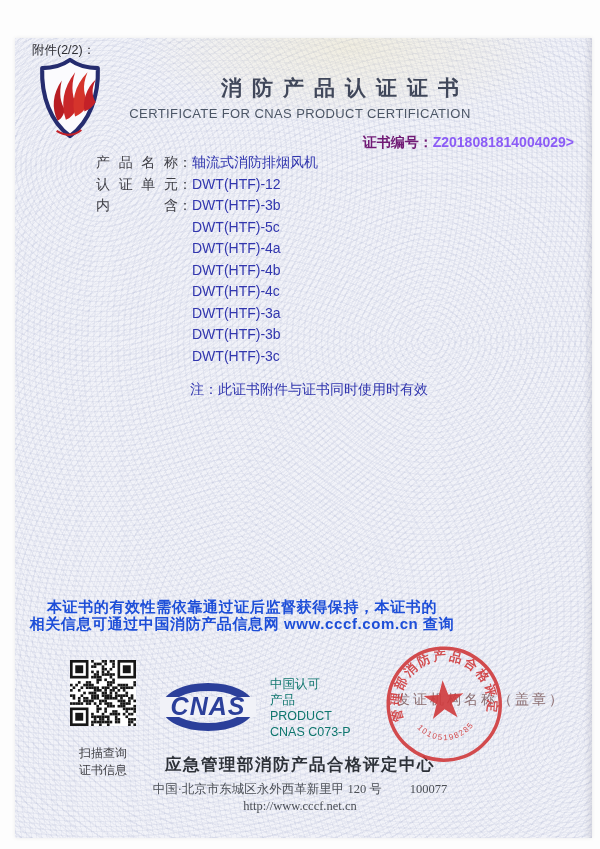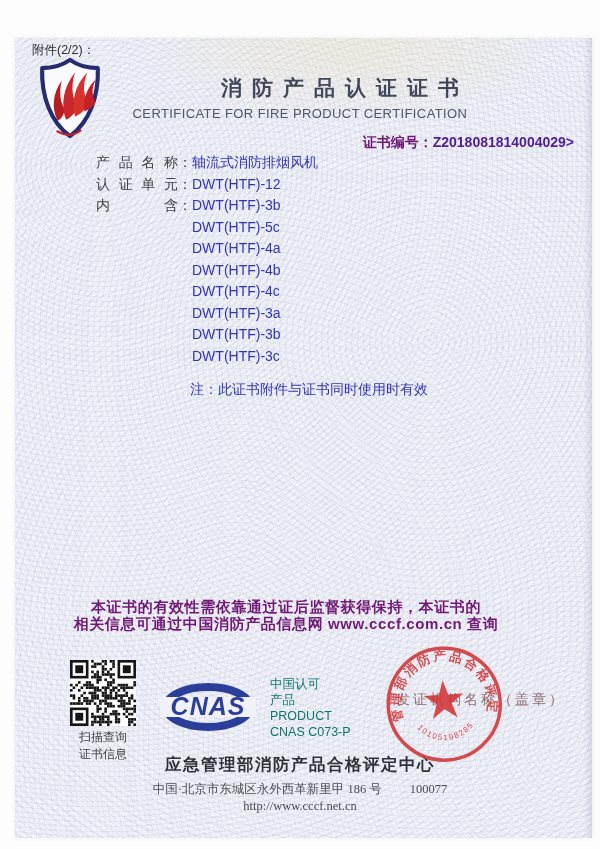--- a/index.html
+++ b/index.html
@@ -34,38 +34,38 @@
     font-size:21px;font-weight:700;color:#40475a;letter-spacing:10px;text-indent:10px;padding-left:40px;
   }
   .subtitle{
     position:absolute;left:0;top:106px;width:600px;text-align:center;
     font-size:13px;color:#4c5666;letter-spacing:0.4px;
   }
   .certno{
     position:absolute;right:26px;top:134px;font-size:14px;
   }
   .certno .lbl{color:#701a75;font-weight:600;}
-  .certno .num{color:#4c1d95;font-weight:600;}
+  .certno .num{color:#8b5cf6;font-weight:600;}
   
   .fields{position:absolute;left:96px;top:152px;}
   .frow{display:flex;align-items:flex-start;line-height:21.5px;font-size:14px;}
   .flabel{width:82px;color:#3f3f46;font-weight:500;text-align-last:justify;text-align:center;}
   .fcolon{width:14px;color:#3f3f46;font-weight:500;}
   .fvalue{color:#3136ae;font-weight:500;}
   .models .model{line-height:21.5px;}
   .note{
     position:absolute;left:190px;top:381px;font-size:14px;color:#3136ae;font-weight:500;
   }
   
   .statement{position:absolute;left:0;width:484px;text-align:center;
-    font-size:15px;font-weight:600;color:#701a75;letter-spacing:0.6px;padding-left:44px;}
+    font-size:15px;font-weight:600;color:#1d4ed8;letter-spacing:0.6px;}
   .st1{top:598px;} .st2{top:603px;margin-top:12px;}
   
   .qrwrap{position:absolute;left:68px;top:660px;width:70px;text-align:center;}
-  .qrcap{font-size:12px;color:#3d3d42;line-height:17px;margin-top:3px;}
+  .qrcap{font-size:12px;color:#3d3d42;line-height:17px;margin-top:19px;}
   
   .cnas-logo{position:absolute;left:160px;top:682px;}
   .cnas-text{position:absolute;left:270px;top:676px;font-size:12.5px;color:#0f766e;line-height:16px;}
   .cnas-text .zh{font-family:"Liberation Serif","DejaVu Serif",serif;}
   
   .seal-backdrop{
     position:absolute;left:396px;top:691px;z-index:1;
     font-family:"Liberation Serif","DejaVu Serif",serif;
     font-size:14px;color:#8c6f72;letter-spacing:3px;white-space:nowrap;
   }
@@ -97,21 +97,21 @@
     <path d="M33,3 C40,8 50,11 60,11 C61,38 52,63 33,77 C14,63 5,38 6,11 C16,11 26,8 33,3 Z" fill="#fbfbfe" stroke="#252c6f" stroke-width="4" stroke-linejoin="round"></path>
     <path d="M20,72 Q33,80 44,71" fill="none" stroke="#c32128" stroke-width="2"></path>
     <path d="M21,62 C15,50 16,36 25,23 C22,36 24,45 28,51 C27,57 24,61 21,62Z" fill="#b71d23"></path>
     <path d="M29,61 C24,47 26,30 38,15 C33,30 36,41 40,48 C38,55 33,60 29,61Z" fill="#c9272a"></path>
     <path d="M38,58 C34,45 37,28 50,15 C44,29 47,38 51,45 C48,52 42,56 38,58Z" fill="#d5342c"></path>
     <path d="M47,53 C45,43 49,30 58,22 C53,32 55,39 58,44 C55,49 51,52 47,53Z" fill="#c32128"></path>
   </svg>
 </div>
 
 <div class="title">消防产品认证证书</div>
-<div class="subtitle">CERTIFICATE FOR FIRE PRODUCT CERTIFICATION</div>
+<div class="subtitle">CERTIFICATE FOR CNAS PRODUCT CERTIFICATION</div>
 
 <div class="certno">
   <span class="lbl">证书编号：</span><span class="num">Z2018081814004029&gt;</span>
 </div>
 
 <div class="fields">
   <div class="frow">
     <div class="flabel">产品名称</div>
     <div class="fcolon">：</div>
     <div class="fvalue">轴流式消防排烟风机</div>
@@ -410,15 +410,15 @@
       <textPath href="#ringPath" startOffset="50%" text-anchor="middle">应急管理部消防产品合格评定中心</textPath>
     </text>
     <text font-family="Liberation Sans, sans-serif" font-size="8" fill="#d03a3c" letter-spacing="1.5">
       <textPath href="#numPath" startOffset="50%" text-anchor="middle">1101051982851</textPath>
     </text>
   </svg>
 </div>
 
 <div class="footer-org">应急管理部消防产品合格评定中心</div>
 <div class="footer-addr">
-  <span>中国·北京市东城区永外西革新里甲 186 号</span><span class="post">100077</span>
+  <span>中国·北京市东城区永外西革新里甲 120 号</span><span class="post">100077</span>
 </div>
 <div class="footer-web">http://www.cccf.net.cn</div>
 
 </body></html>

